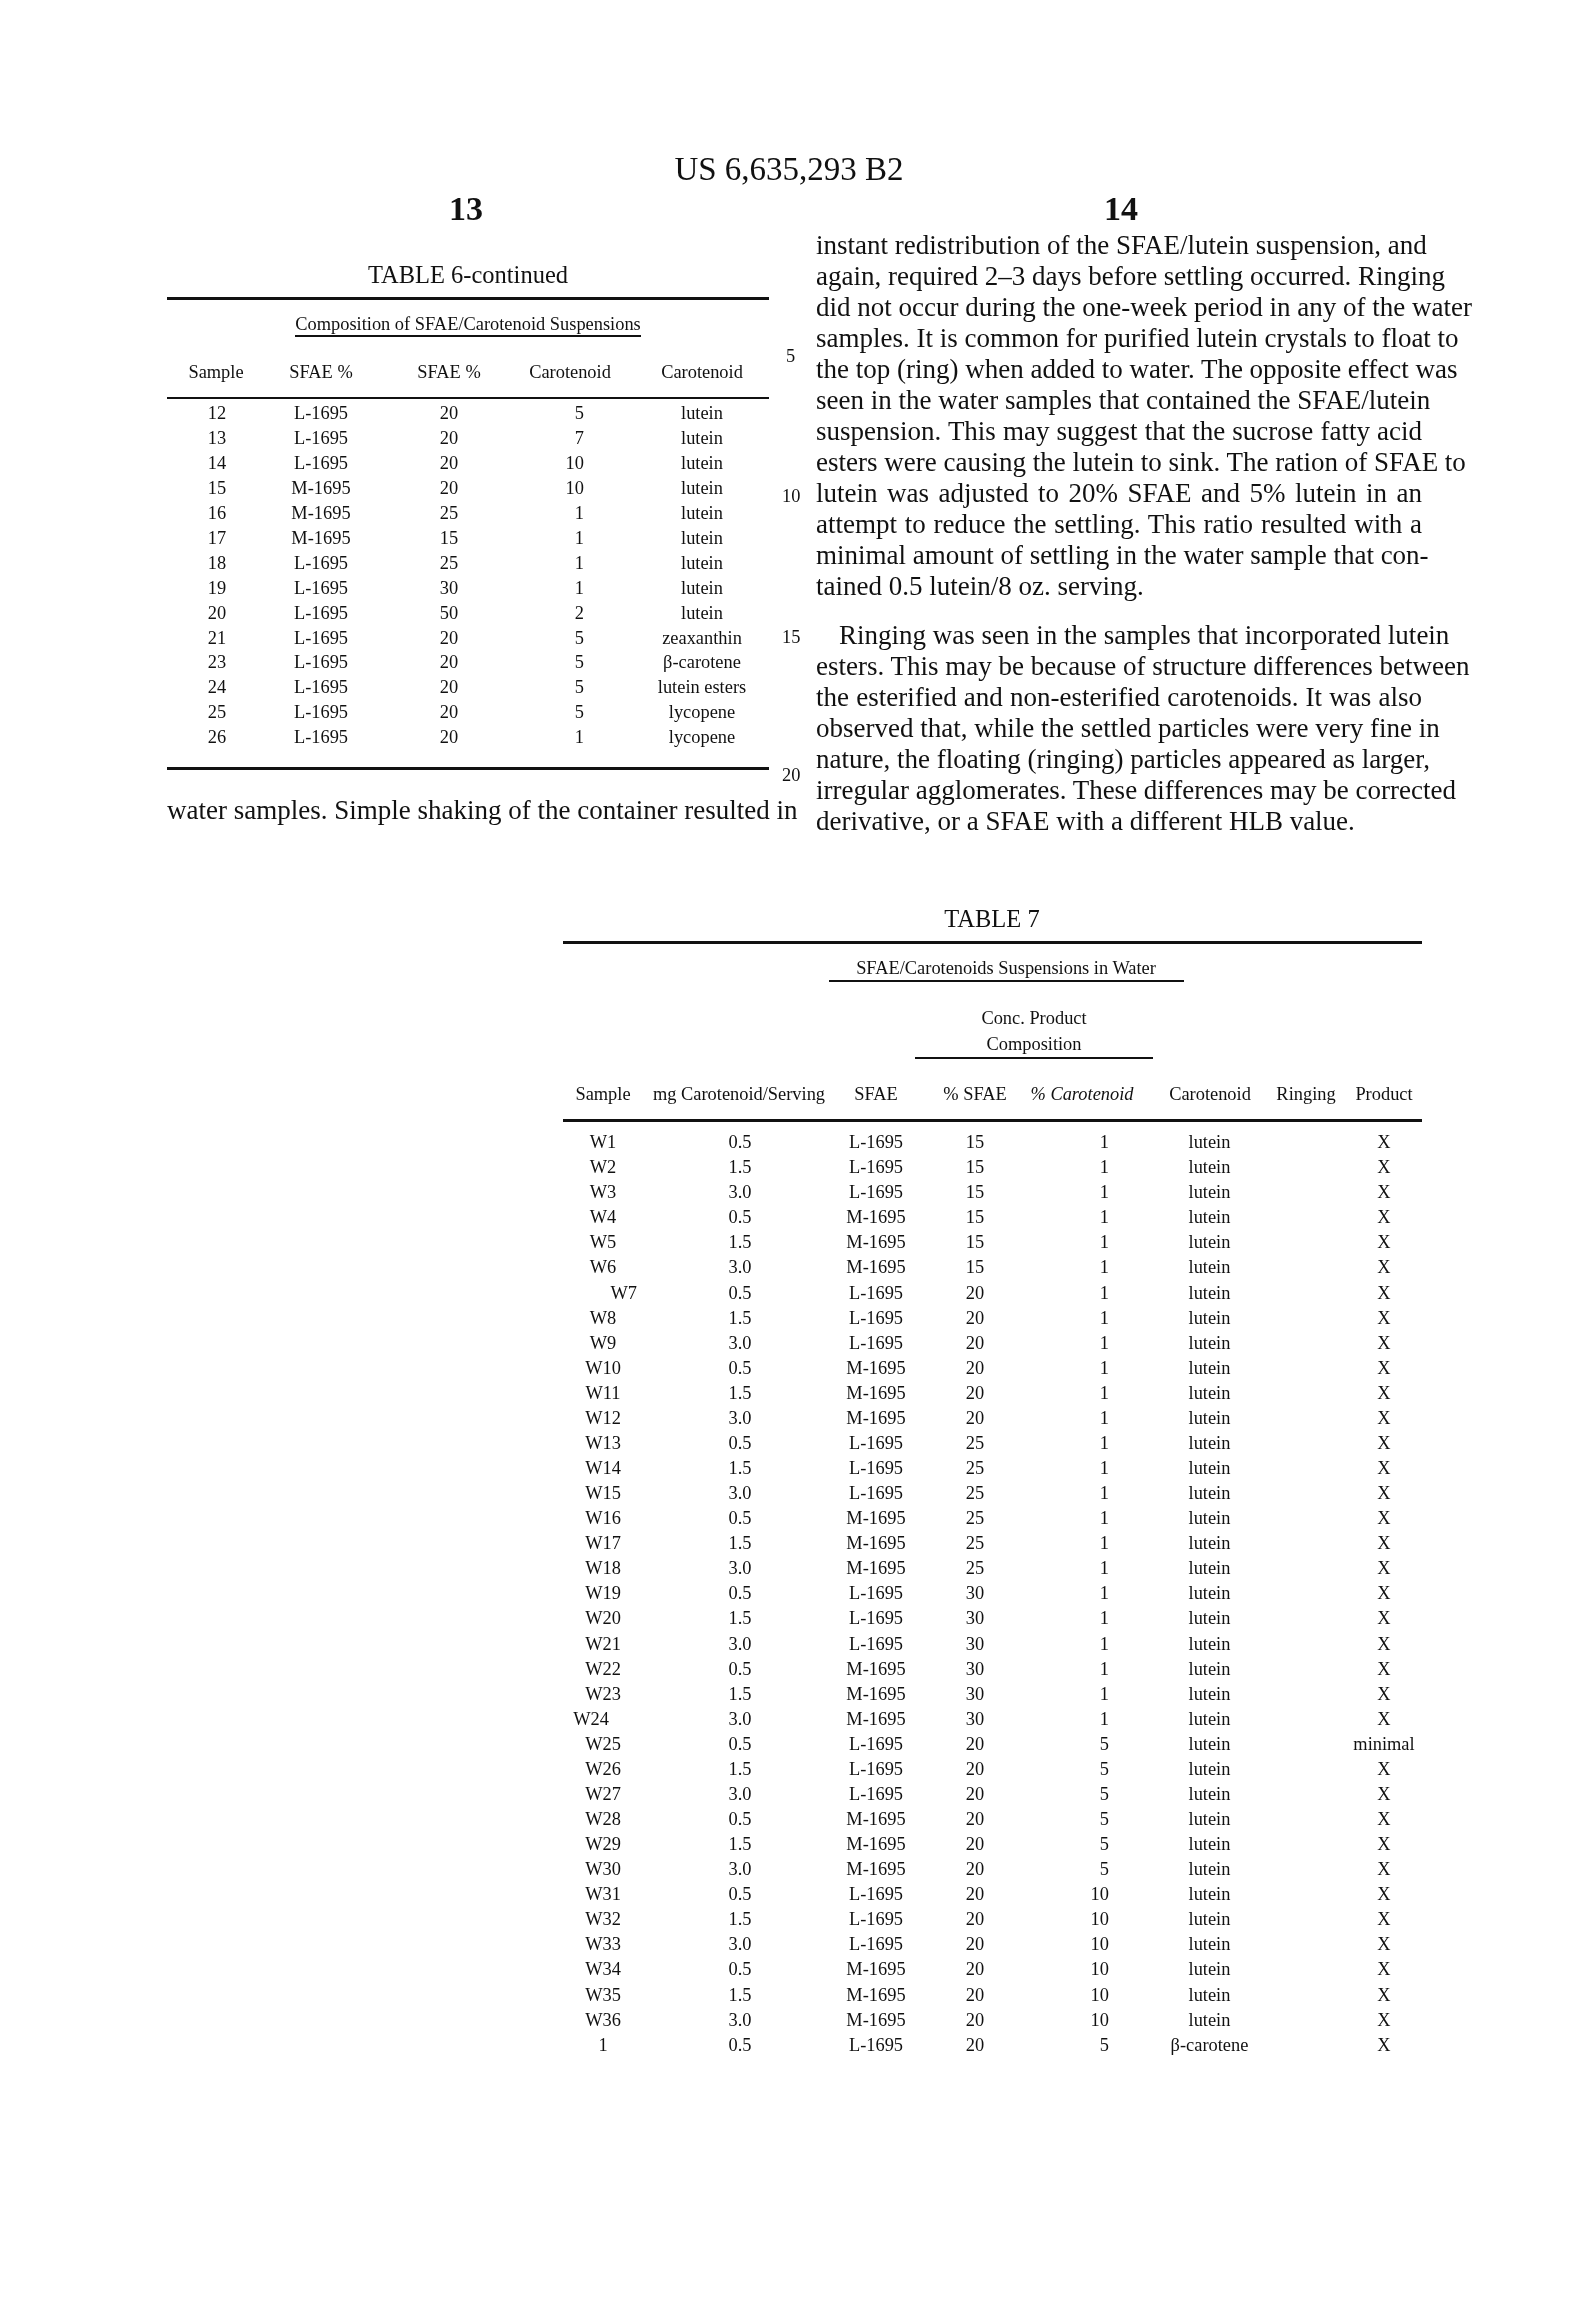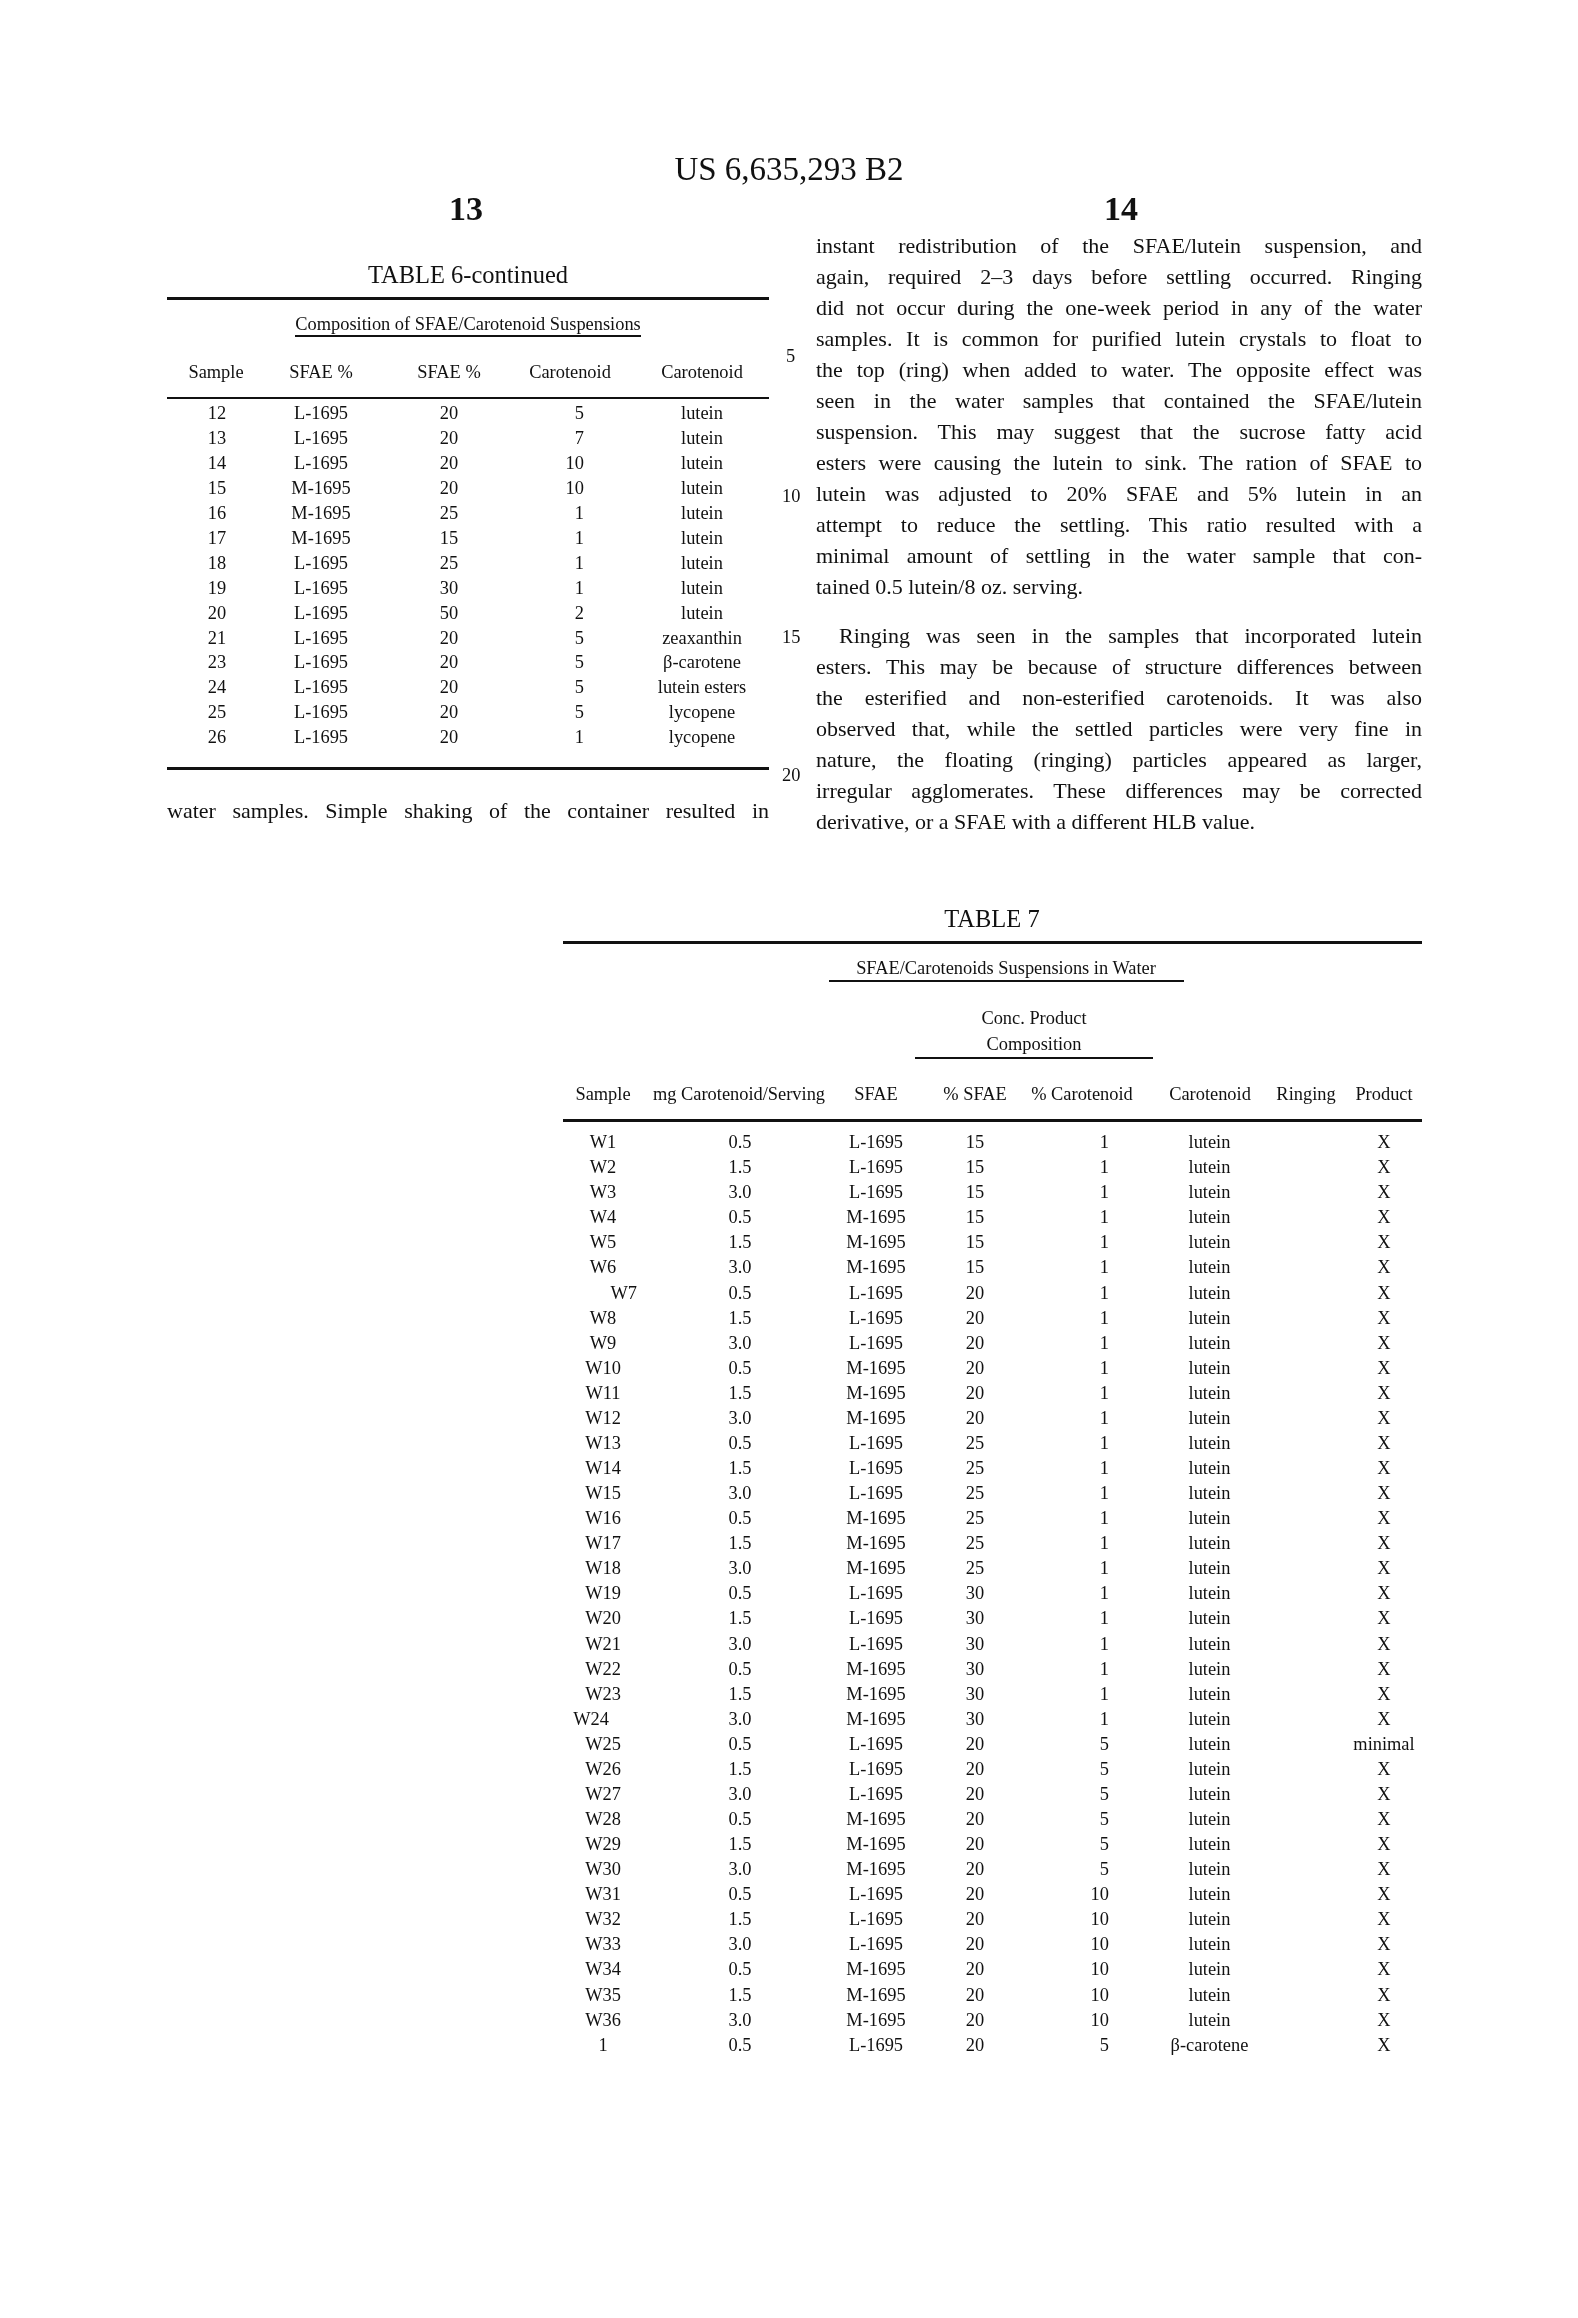--- a/index.html
+++ b/index.html
@@ -8,21 +8,21 @@
   .abs { position: absolute; }
   .hdr { left: 0; width: 1578px; text-align: center; top: 151px; font-size: 33px; }
   .colnum { font-size: 34px; font-weight: bold; top: 190px; width: 136px; text-align: center; }
   .tbl-title { font-size: 24.5px; text-align: center; }
   .rule { background: #111; }
   .sub { font-size: 18.4px; text-align: center; }
   .sub u { text-decoration: none; border-bottom: 2px solid #111; padding-bottom: 1.4px; }
   .th { font-size: 18.4px; position: absolute; white-space: nowrap; }
   .row { position: absolute; left: 0; height: 25px; font-size: 18.4px; }
   .cell { position: absolute; white-space: nowrap; }
-  .para { font-size: 22px; line-height: 31px; text-align: justify; }
+  .para { font-size: 27px; line-height: 31px; text-align: justify; }
   .para .ln { display: block; text-align: justify; text-align-last: justify; white-space: nowrap; height: 31px; }
   .para .ln.last { text-align-last: left; }
   .lineno { font-size: 18.4px; position: absolute; }
 </style>
 </head>
 <body>
 
 <div class="abs hdr">US 6,635,293 B2</div>
 <div class="abs colnum" style="left:398px;">13</div>
 <div class="abs colnum" style="left:1053px;">14</div>
@@ -182,21 +182,21 @@
   <div class="abs" style="left:829px; width:354px; top:958px; font-size:18.4px; text-align:center;">SFAE/Carotenoids Suspensions in Water</div>
   <div class="abs rule" style="left:829px; width:355px; top:980px; height:2px;"></div>
   <div class="abs" style="left:915px; width:238px; top:1008px; font-size:18.4px; text-align:center;">Conc. Product</div>
   <div class="abs" style="left:915px; width:238px; top:1034px; font-size:18.4px; text-align:center;">Composition</div>
   <div class="abs rule" style="left:915px; width:238px; top:1057px; height:2px;"></div>
   <div id="t7-head">
       <div class="th" style="left: 501px; width: 204px; text-align: center; top: 1084px;">Sample</div>
       <div class="th" style="left: 637px; width: 204px; text-align: center; top: 1084px;">mg Carotenoid/Serving</div>
       <div class="th" style="left: 774px; width: 204px; text-align: center; top: 1084px;">SFAE</div>
       <div class="th" style="left: 873px; width: 204px; text-align: center; top: 1084px;">% SFAE</div>
-      <div class="th" style="left: 980px; width: 204px; text-align: center; top: 1084px;">% Carotenoid</div>
+      <div class="th" style="left: 980px; width: 204px; text-align: center; top: 1084px; font-style: italic;">% Carotenoid</div>
       <div class="th" style="left: 1108px; width: 204px; text-align: center; top: 1084px;">Carotenoid</div>
       <div class="th" style="left: 1204px; width: 204px; text-align: center; top: 1084px;">Ringing</div>
       <div class="th" style="left: 1282px; width: 204px; text-align: center; top: 1084px;">Product</div>
     </div>
   <div class="abs rule" style="left:563px; width:859px; top:1119px; height:3.4px;"></div>
   <div id="t7-body">
       <div class="row" style="top: 1132px;">
         <div class="cell" style="left: 569px; width: 68px; text-align: center;">W1</div>
         <div class="cell" style="left: 706px; width: 68px; text-align: center;">0.5</div>
         <div class="cell" style="left: 835px; width: 82px; text-align: center;">L-1695</div>

